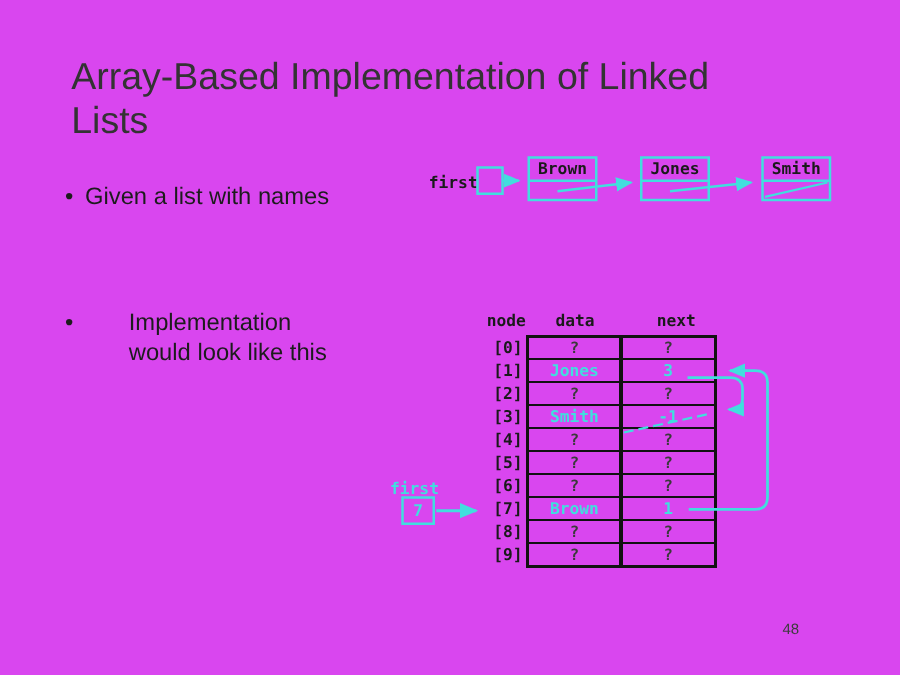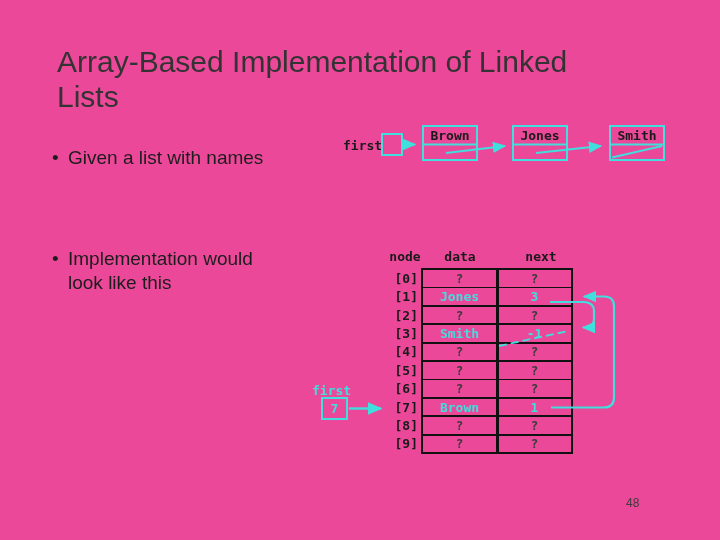--- a/index.html
+++ b/index.html
@@ -1,40 +1,40 @@
 <!DOCTYPE html>
 <html><head>
 <meta charset="utf-8">
 <style>
   html, body { margin: 0; padding: 0; background: #888; }
   .slide {
     position: relative;
     width: 720px; height: 540px;
-    background: #ec4899;
+    background: #d946ef;
     overflow: hidden;
     font-family: "Liberation Sans", sans-serif;
   }
   .title {
     position: absolute;
     left: 57px; top: 44px; width: 578px;
     font-size: 30px; line-height: 1.18;
     color: #333333;
     letter-spacing: 0px;
   }
   .bullet {
     position: absolute;
     display: flex;
     color: #1c1c1c;
     font-size: 19px; line-height: 1.27;
   }
   .bullet .marker { width: 16px; flex: 0 0 16px; }
   .bullet-1 { left: 52px; top: 146px; width: 260px; }
   .bullet-2 { left: 52px; top: 247px; width: 221px; }
   .bullet .btext { display: block; }
-  .bullet-2 .btext { width: 205px; }
+  .bullet-2 .btext { width: 205px; margin-left: 35px; }
   .pagenum {
     position: absolute;
     left: 626px; top: 496px;
     font-size: 12px; color: #3c3c3c;
   }
   svg.diagram-layer { position: absolute; left: 0; top: 0; }
   .mono-dark {
     font-family: "DejaVu Sans Mono", "Liberation Mono", monospace;
     font-weight: bold; font-size: 13px; fill: #1a1a1a;
   }

